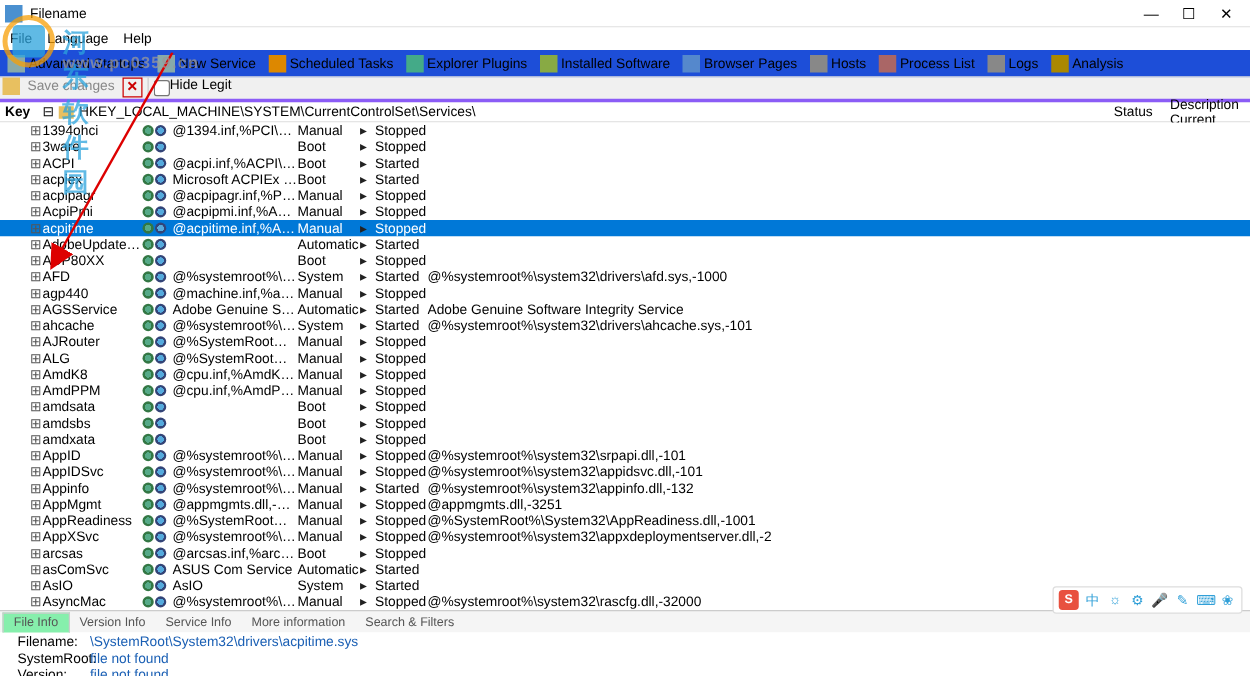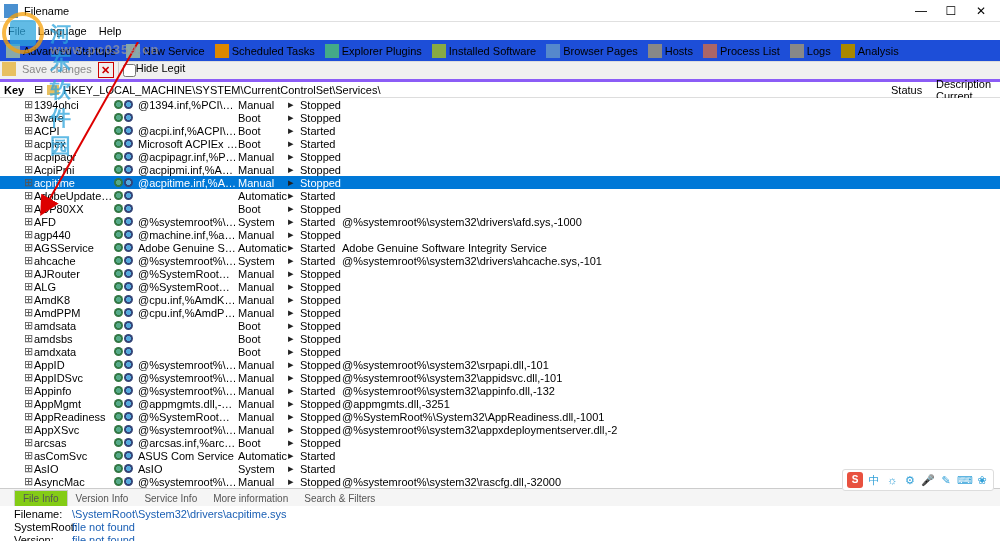--- a/index.html
+++ b/index.html
@@ -29,21 +29,21 @@
 .row .icons { width: 24px; display: flex; gap: 1px; }
 .gear { width: 9px; height: 9px; background: radial-gradient(circle, #5a8 40%, #374 42%); border-radius: 50%; }
 .gear.blue { background: radial-gradient(circle, #5ad 40%, #347 42%); }
 .row .file { width: 100px; overflow: hidden; text-overflow: ellipsis; }
 .row .startup { width: 50px; }
 .row .arrow { width: 12px; color: #222; }
 .row .state { width: 42px; }
 .row .extra { flex: 1; overflow: hidden; text-overflow: ellipsis; }
 .tabs { height: 18px; display: flex; align-items: flex-end; padding: 0 2px; background: #f5f5f5; border-top: 1px solid #ccc; }
 .tab { padding: 2px 8px; font-size: 10px; cursor: pointer; color: #555; }
-.tab.active { background: #84cc16; border: 1px solid #ccc; border-bottom: none; margin-left: 12px; }
+.tab.active { background: #86efac; border: 1px solid #ccc; border-bottom: none; }
 .info-panel { padding: 2px 14px; background: #fff; }
 .info-row { display: flex; font-size: 10px; line-height: 13px; }
 .info-label { width: 58px; }
 .info-val { color: #1a5fb4; }
 .watermark { position: absolute; top: 8px; left: 0; pointer-events: none; opacity: 0.75; z-index: 50; }
 .watermark .logo-circle { width: 42px; height: 42px; border: 4px solid #f7a007; border-radius: 50%; position: absolute; top: 4px; left: 2px; }
 .watermark .logo-inner { position: absolute; top: 12px; left: 10px; width: 26px; height: 26px; background: #2ca4dd; border-radius: 4px; }
 .watermark .text { position: absolute; top: 12px; left: 50px; font-size: 21px; font-weight: bold; color: #2ca4dd; letter-spacing: 1px; }
 .watermark .url { position: absolute; top: 34px; left: 50px; font-size: 13px; font-weight: bold; color: #999; letter-spacing: 1px; }
 .arrow-overlay { position: absolute; top: 42px; left: 38px; z-index: 49; pointer-events: none; }

